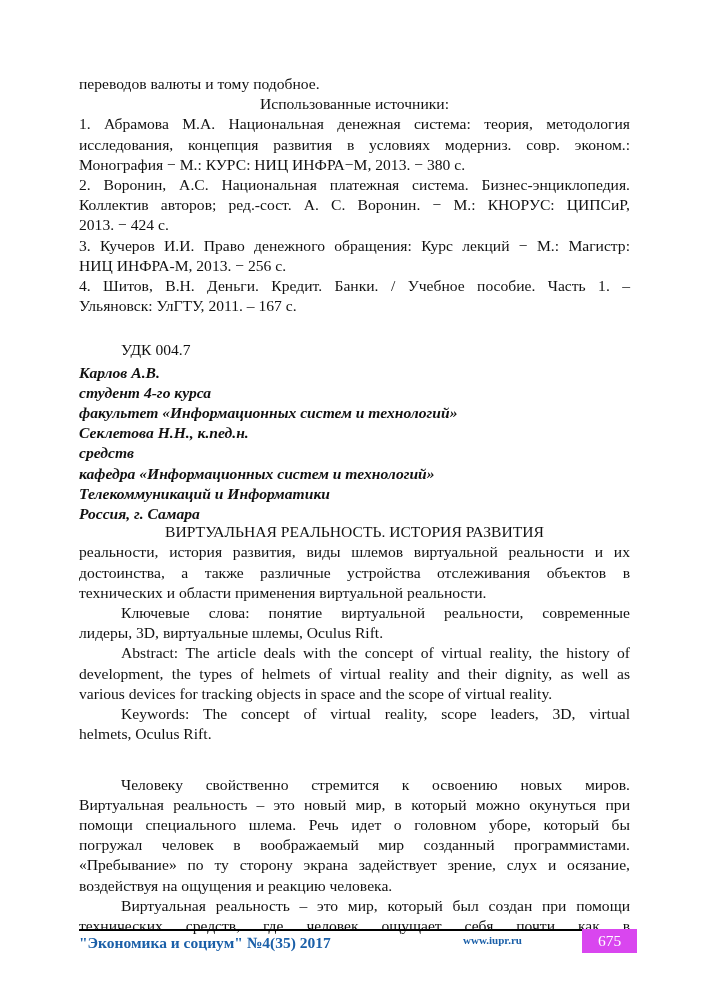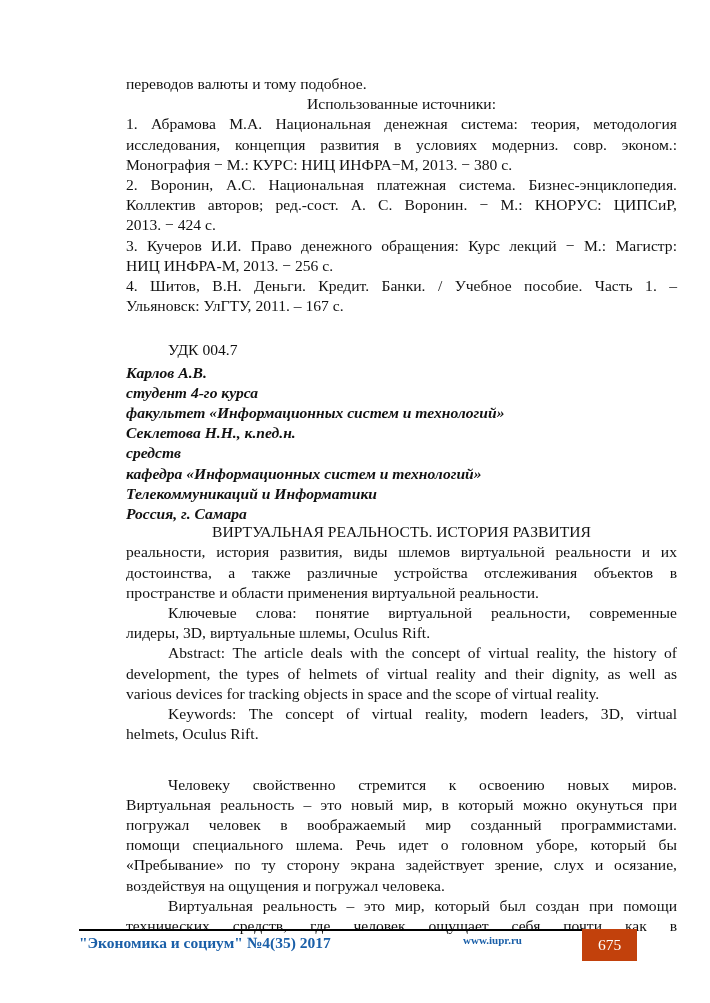--- a/index.html
+++ b/index.html
@@ -1,21 +1,21 @@
 <!DOCTYPE html>
 <html><head>
 <meta charset="utf-8">
 <style>
   html, body { margin: 0; padding: 0; background: #ffffff; }
   body {
     width: 710px; height: 1003px; position: relative; overflow: hidden;
     font-family: "Liberation Serif", "DejaVu Serif", serif;
     color: #111111;
   }
-  .page { position: absolute; left: 79px; top: 74px; width: 551px; margin-left: 47px; }
+  .page { position: absolute; left: 79px; top: 74px; width: 551px; }
   .line { font-size: 15.6px; line-height: 20.2px; }
   .just { text-align: justify; text-align-last: justify; }
   .center { text-align: center; }
   .right { text-align: left; }
   .bold { font-weight: normal; }
   .bi { font-weight: bold; font-style: italic; }
   .indent { text-indent: 42px; }
   .gap { height: 20px; }
   p { margin: 0; }
 
@@ -27,22 +27,22 @@
   }
   .footer-journal {
     position: absolute; left: 0; top: 5px;
     font-weight: bold; font-size: 15.5px; color: #1a5fa8;
   }
   .footer-site {
     position: absolute; left: 384px; top: 5px;
     font-weight: bold; font-size: 11px; color: #1a5fa8;
   }
   .footer-page {
-    position: absolute; left: 503px; top: 0; width: 55px; height: 32px;
-    background: #c2410c; color: #ffffff; font-size: 15.5px;
+    position: absolute; left: 503px; top: 0; width: 55px; height: 24px;
+    background: #d946ef; color: #ffffff; font-size: 15.5px;
     display: flex; align-items: center; justify-content: center;
   }
 </style>
 </head>
 <body>
 
 <div class="page">
 
   <p class="line">переводов валюты и тому подобное.</p>
 
@@ -82,49 +82,49 @@
     <p class="line right bi">кафедра «Информационных систем и технологий»</p>
     <p class="line right bi">Телекоммуникаций и Информатики</p>
     <p class="line right bi">Россия, г. Самара</p>
   </div>
 
   <p class="line center bold" style="margin-top:-2px;">ВИРТУАЛЬНАЯ РЕАЛЬНОСТЬ. ИСТОРИЯ РАЗВИТИЯ</p>
 
   <div>
     <p class="line just">реальности, история развития, виды шлемов виртуальной реальности и их</p>
     <p class="line just">достоинства, а также различные устройства отслеживания объектов в</p>
-    <p class="line">пространстве и области применения виртуальной реальности.</p>
+    <p class="line">технических и области применения виртуальной реальности.</p>
   </div>
 
   <div>
     <p class="line just indent"><span class="bold">Ключевые слова:</span><span> понятие виртуальной реальности, современные</span></p>
     <p class="line">лидеры, 3D, виртуальные шлемы, Oculus Rift.</p>
   </div>
 
   <div>
     <p class="line just indent"><span class="bold">Abstract:</span><span> The article deals with the concept of virtual reality, the history of</span></p>
     <p class="line just">development, the types of helmets of virtual reality and their dignity, as well as</p>
     <p class="line">various devices for tracking objects in space and the scope of virtual reality.</p>
   </div>
 
   <div>
-    <p class="line just indent"><span class="bold">Keywords:</span><span> The concept of virtual reality, modern leaders, 3D, virtual</span></p>
+    <p class="line just indent"><span class="bold">Keywords:</span><span> The concept of virtual reality, scope leaders, 3D, virtual</span></p>
     <p class="line">helmets, Oculus Rift.</p>
   </div>
 
   <div class="gap"></div>
   <div style="height:10px;"></div>
 
   <div>
     <p class="line just indent">Человеку свойственно стремится к освоению новых миров.</p>
     <p class="line just">Виртуальная реальность – это новый мир, в который можно окунуться при</p>
+    <p class="line just">помощи специального шлема. Речь идет о головном уборе, который бы</p>
     <p class="line just">погружал человек в воображаемый мир созданный программистами.</p>
-    <p class="line just">помощи специального шлема. Речь идет о головном уборе, который бы</p>
     <p class="line just">«Пребывание» по ту сторону экрана задействует зрение, слух и осязание,</p>
-    <p class="line">воздействуя на ощущения и погружал человека.</p>
+    <p class="line">воздействуя на ощущения и реакцию человека.</p>
   </div>
 
   <div>
     <p class="line just indent">Виртуальная реальность – это мир, который был создан при помощи</p>
     <p class="line just">технических средств, где человек ощущает себя почти как в</p>
   </div>
 </div>
 
 <div class="footer">
   <div class="footer-rule"></div>

